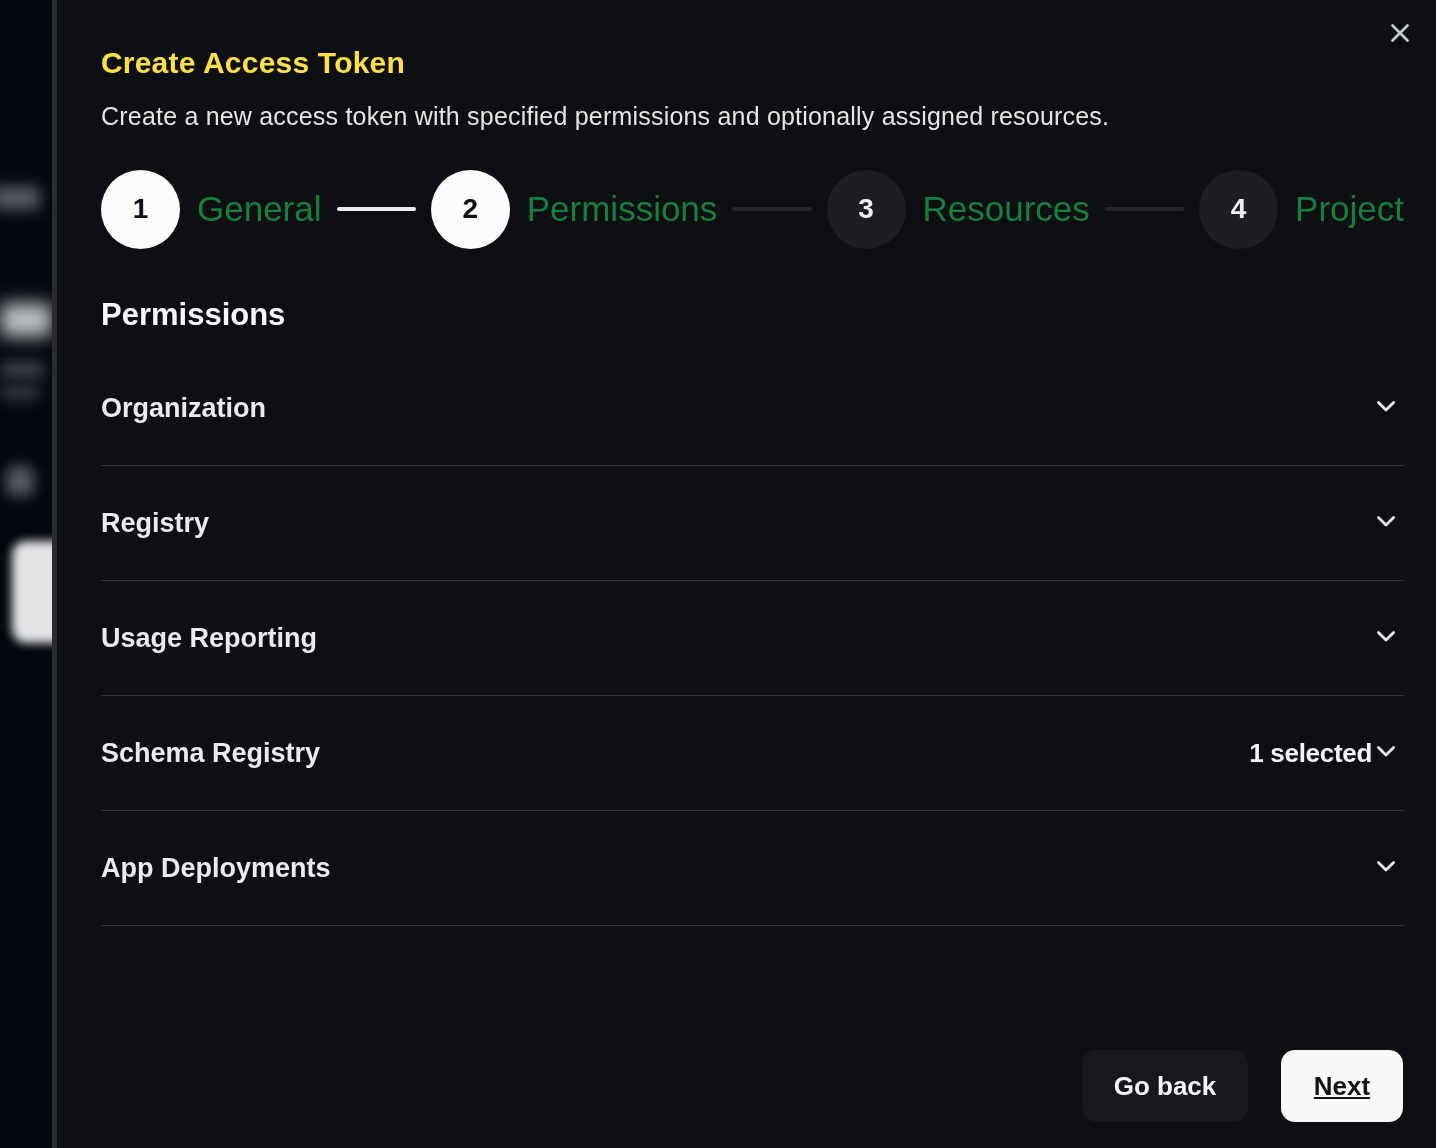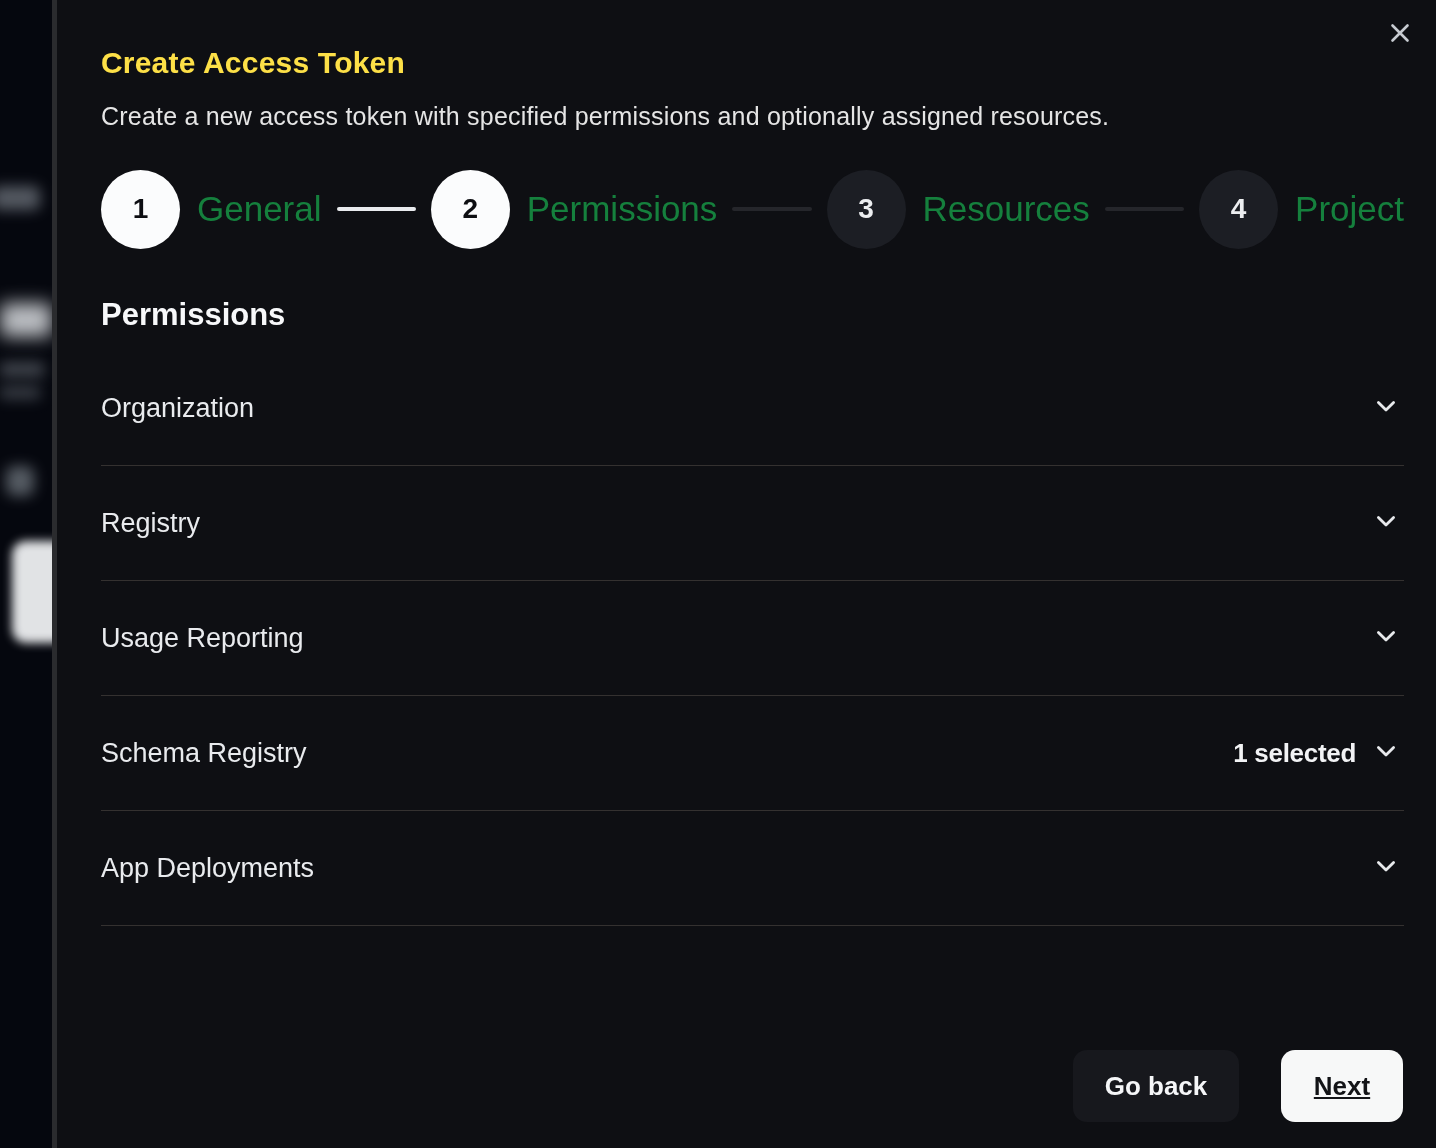--- a/index.html
+++ b/index.html
@@ -53,28 +53,28 @@
   .connector.done{background:#e9ebee;}
   .connector.todo{background:#25262b;}
 
   
   .section-heading{margin:48px 0 0 0;font-size:31px;font-weight:700;color:#f7f8fa;}
   .accordion{margin-top:18px;}
   .acc-row{
     height:114px;display:flex;align-items:center;justify-content:space-between;
     border-bottom:1px solid #343130;cursor:pointer;
   }
-  .acc-label{font-size:27px;font-weight:400;color:#e9ebee;}
-  .acc-right{display:flex;align-items:center;gap:16px;margin-right:4px;}
+  .acc-label{font-size:27px;font-weight:700;color:#e9ebee;}
+  .acc-right{display:flex;align-items:center;margin-right:4px;}
   .acc-badge{font-size:26px;font-weight:600;color:#f2f3f5;letter-spacing:-0.3px;}
   .acc-badge:empty{display:none;}
   .chev{display:block;}
 
   
-  .footer{position:absolute;right:33px;bottom:26px;display:flex;gap:42px;}
+  .footer{position:absolute;right:33px;bottom:26px;display:flex;gap:33px;}
   .btn{
     height:72px;border:none;border-radius:14px;cursor:pointer;
     font-family:"Liberation Sans", sans-serif;font-size:26px;font-weight:600;
     display:flex;align-items:center;justify-content:center;
   }
   .btn-ghost{width:166px;background:#17181d;color:#f5f6f8;}
   .btn-primary{width:122px;background:#f7f8f8;color:#131417;text-decoration:underline;}
 </style>
 </head>
 <body>

